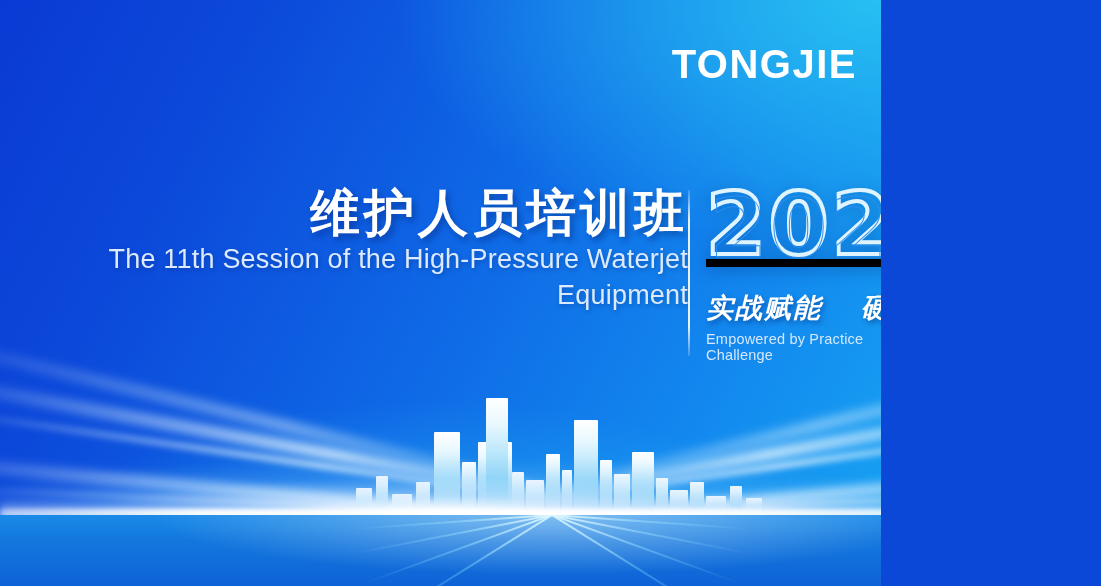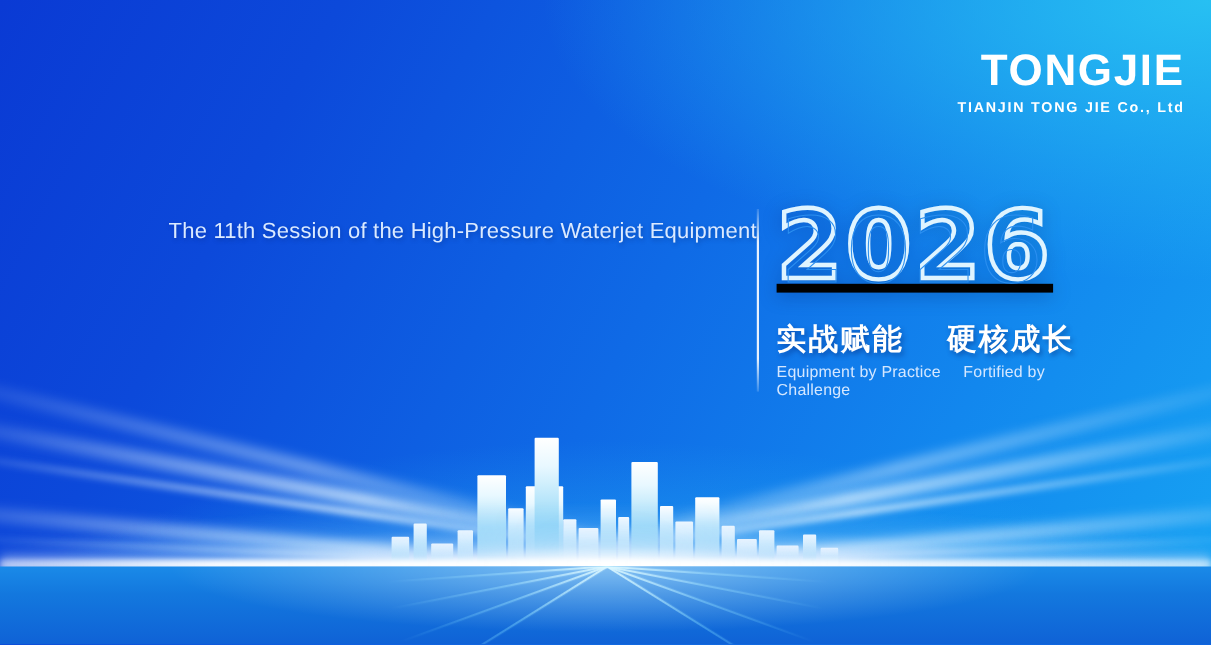--- a/index.html
+++ b/index.html
@@ -1,20 +1,20 @@
 <!DOCTYPE html>
 <html><head>
 <meta charset="utf-8">
 <style>
   * { margin:0; padding:0; box-sizing:border-box; }
   html,body { width:1101px; height:586px; overflow:hidden; background:#0b48d8; }
 
   .poster{
     position:relative;
-    width:1101px; height:586px;
+    width:881px; height:586px;
     overflow:hidden;
     font-family:"Liberation Sans", sans-serif;
     background:
       radial-gradient(120% 95% at 100% 0%, #27c0f2 0%, rgba(39,192,242,0) 46%),
       radial-gradient(95% 80% at 50% 118%, #2bbdf5 0%, rgba(43,189,245,0) 62%),
       linear-gradient(118deg, #0a3ad4 0%, #0c49da 22%, #0f6ae6 52%, #1287ee 76%, #17a4f3 100%);
   }
 
   
   .glow-core{
@@ -85,22 +85,21 @@
   .headline{ position:absolute; left:88px; top:185px; width:600px; text-align:right; }
   .cn-title{
     font-family:"DejaVu Sans", sans-serif;
     font-size:50px; font-weight:bold; color:#ffffff;
     letter-spacing:4px; line-height:1.12;
     text-shadow:3px 4px 6px rgba(4,34,110,.45);
   }
   .cn-title .line1{ display:block; }
   .cn-title .line2{ display:block; }
   .en-title{
-    margin-top:12px;
-    font-size:20px; color:#dbeaff; line-height:1.35; letter-spacing:.2px;
+    font-size:27px; color:#dbeaff; line-height:1.35; letter-spacing:.2px;
     text-shadow:1px 2px 4px rgba(4,34,110,.35);
   }
 
   .divider{
     position:absolute; left:688px; top:190px; width:2px; height:166px;
     background:linear-gradient(180deg, rgba(255,255,255,.15) 0%, rgba(255,255,255,.9) 18%, rgba(255,255,255,.9) 82%, rgba(255,255,255,.15) 100%);
   }
 
   .right-block{ position:absolute; left:706px; top:184px; width:310px; }
   .year{
@@ -120,21 +119,21 @@
     color:transparent; -webkit-text-stroke:1px #2b8ff0;
     transform:translate(4px,4.5px) scale(.955);
     transform-origin:0 50%;
   }
   .slogan-cn{
     margin-top:6px;
     font-family:"DejaVu Sans", sans-serif;
     font-size:27px; font-weight:bold; color:#ffffff; letter-spacing:2px;
     text-shadow:2px 3px 5px rgba(4,34,110,.45);
   }
-  .slogan-cn span{ display:inline-block; }
+  .slogan-cn span{ display:inline-block;font-style:italic; }
   .slogan-cn .gap{ width:16px; }
   .slogan-en{
     margin-top:5px; font-size:14.5px; color:#d4e7ff; letter-spacing:.2px;
   }
   .slogan-en .gap2{ display:inline-block; width:12px; }
 </style>
 </head>
 <body>
 
 <div class="poster">
@@ -190,43 +189,43 @@
     <div class="ray" style="transform:rotate(-86deg);"></div>
     <div class="ray" style="transform:rotate(-79deg);"></div>
     <div class="ray" style="transform:rotate(-70deg);"></div>
     <div class="ray" style="transform:rotate(-58deg);"></div>
     <div class="ray" style="transform:rotate(92deg); opacity:.6;"></div>
     <div class="ray" style="transform:rotate(-92deg); opacity:.6;"></div>
   </div>
 
   <div class="logo">
     <div class="logo-main">TONGJIE</div>
-    <div class="logo-sub">TIANJIN TONG JIE Co., Ltd</div>
   </div>
 
   <div class="headline">
     <div class="cn-title">
+      <span class="line2">维护人员培训班</span>
     </div>
     <div class="en-title">
       <div>The 11th Session of the High-Pressure Waterjet Equipment</div>
     </div>
   </div>
 
   <div class="divider"></div>
 
   <div class="right-block">
     <div class="year-wrap">
       <div class="year">2026</div>
       <div class="year-inner">2026</div>
     </div>
     <div class="slogan-cn">
       <span>实战赋能</span>
       <span class="gap"></span>
       <span>硬核成长</span>
     </div>
     <div class="slogan-en">
-      <span>Equipment by Practice</span>
+      <span>Empowered by Practice</span>
       <span class="gap2"></span>
       <span>Fortified by Challenge</span>
     </div>
   </div>
 
 </div>
 
 </body></html>

